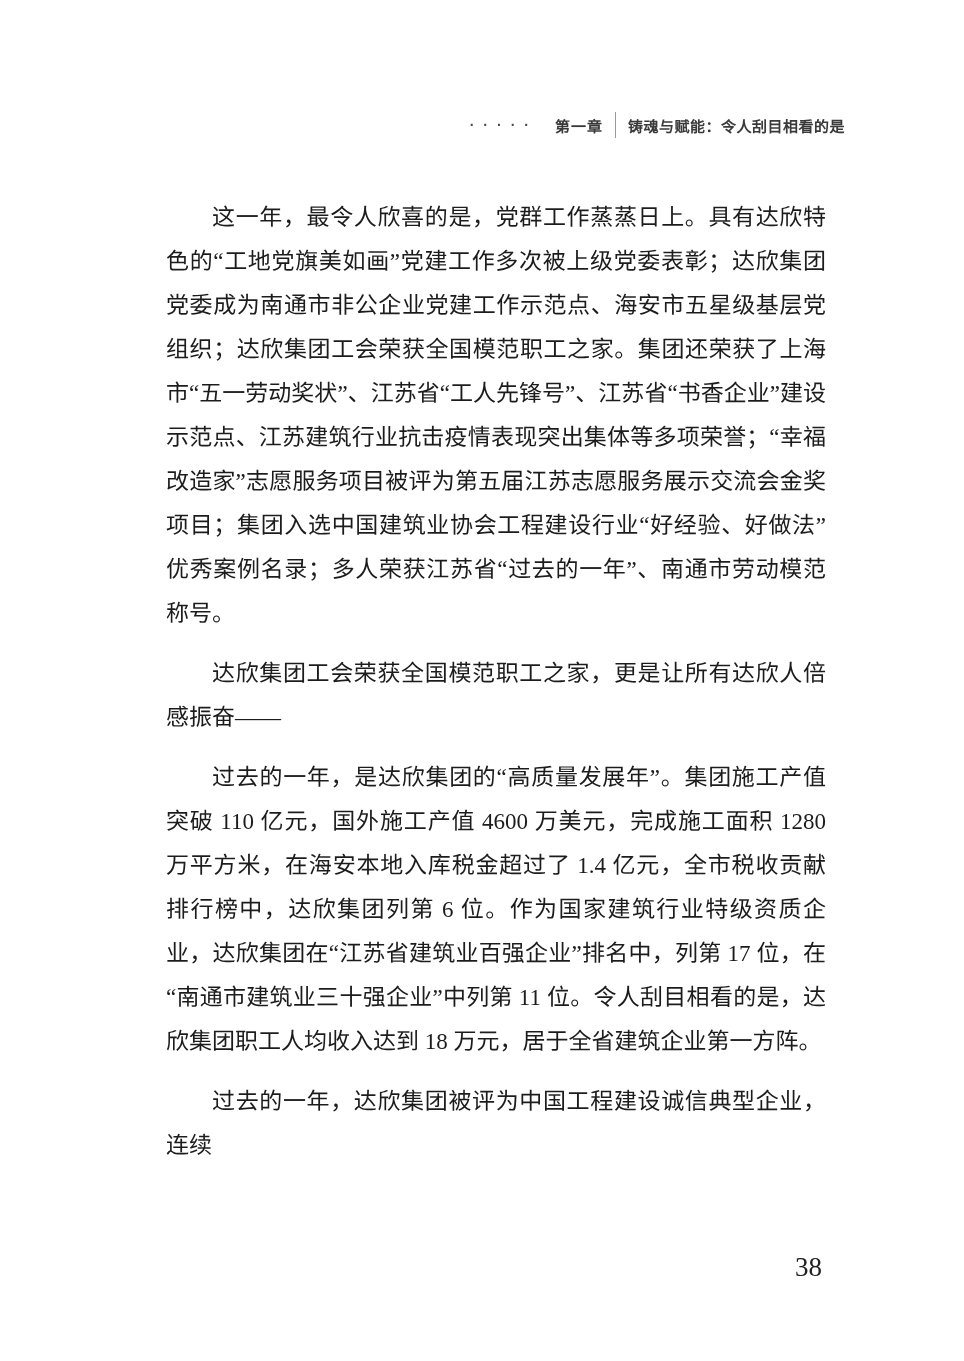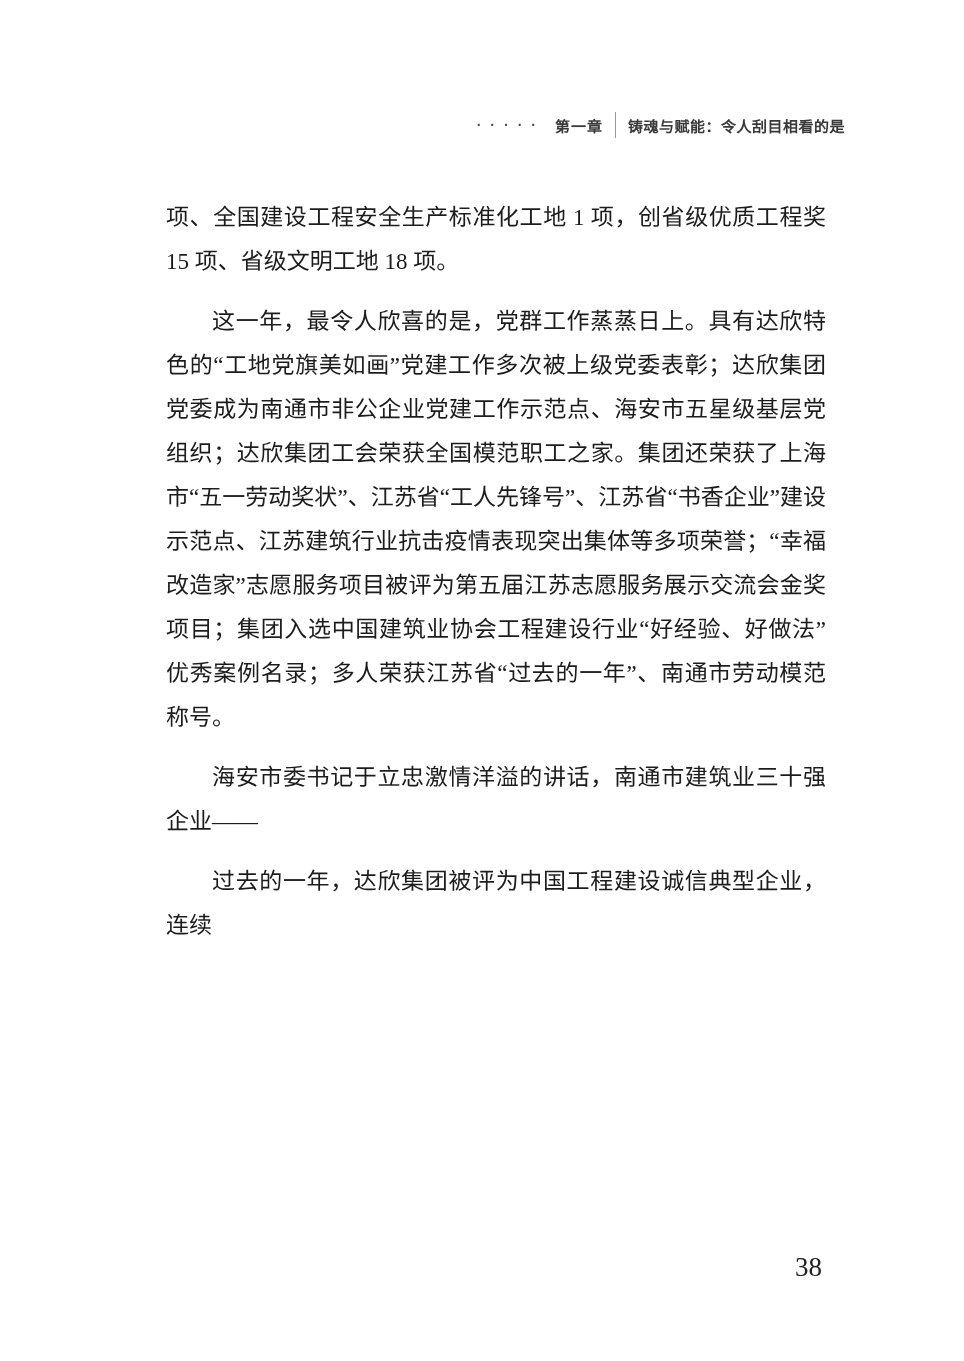--- a/index.html
+++ b/index.html
@@ -32,20 +32,21 @@
   }
   .header-dots {
     font-size: 14px;
     letter-spacing: 9px;
     color: #4a4a4a;
     margin-right: 10px;
     font-weight: 700;
   }
   .chapter-label {
     letter-spacing: 1px;
+    margin-left: 7px;
   }
   .header-divider {
     display: inline-block;
     width: 1px;
     height: 26px;
     background: #9a9a9a;
     margin: 0 12px;
   }
   .chapter-title {
     letter-spacing: 0.5px;
@@ -86,21 +87,21 @@
 
   <div class="running-header">
     <span class="header-dots">·····</span>
     <span class="chapter-label">第一章</span>
     <span class="header-divider"></span>
     <span class="chapter-title">铸魂与赋能：令人刮目相看的是</span>
   </div>
 
   <div class="body-text">
 
-  <p class="noindent">项、全国建设工程安全生产标准化工地 1 项，创省级优质工程奖 15 项、省级文明工地 18 项。</p>
       <p class="indent">这一年，最令人欣喜的是，党群工作蒸蒸日上。具有达欣特色的“工地党旗美如画”党建工作多次被上级党委表彰；达欣集团党委成为南通市非公企业党建工作示范点、海安市五星级基层党组织；达欣集团工会荣获全国模范职工之家。集团还荣获了上海市“五一劳动奖状”、江苏省“工人先锋号”、江苏省“书香企业”建设示范点、江苏建筑行业抗击疫情表现突出集体等多项荣誉；“幸福改造家”志愿服务项目被评为第五届江苏志愿服务展示交流会金奖项目；集团入选中国建筑业协会工程建设行业“好经验、好做法”优秀案例名录；多人荣获江苏省“过去的一年”、南通市劳动模范称号。</p>
-      <p class="indent">海安市委书记于立忠激情洋溢的讲话，南通市建筑业三十强企业——</p>
+      <p class="indent">达欣集团工会荣获全国模范职工之家，更是让所有达欣人倍感振奋——</p>
+      <p class="indent">过去的一年，是达欣集团的“高质量发展年”。集团施工产值突破 110 亿元，国外施工产值 4600 万美元，完成施工面积 1280 万平方米，在海安本地入库税金超过了 1.4 亿元，全市税收贡献排行榜中，达欣集团列第 6 位。作为国家建筑行业特级资质企业，达欣集团在“江苏省建筑业百强企业”排名中，列第 17 位，在“南通市建筑业三十强企业”中列第 11 位。令人刮目相看的是，达欣集团职工人均收入达到 18 万元，居于全省建筑企业第一方阵。</p>
       <p class="indent">过去的一年，达欣集团被评为中国工程建设诚信典型企业，连续</p>
     </div>
 
   <div class="page-number">38</div>
 
 </div>
 
 </body></html>

